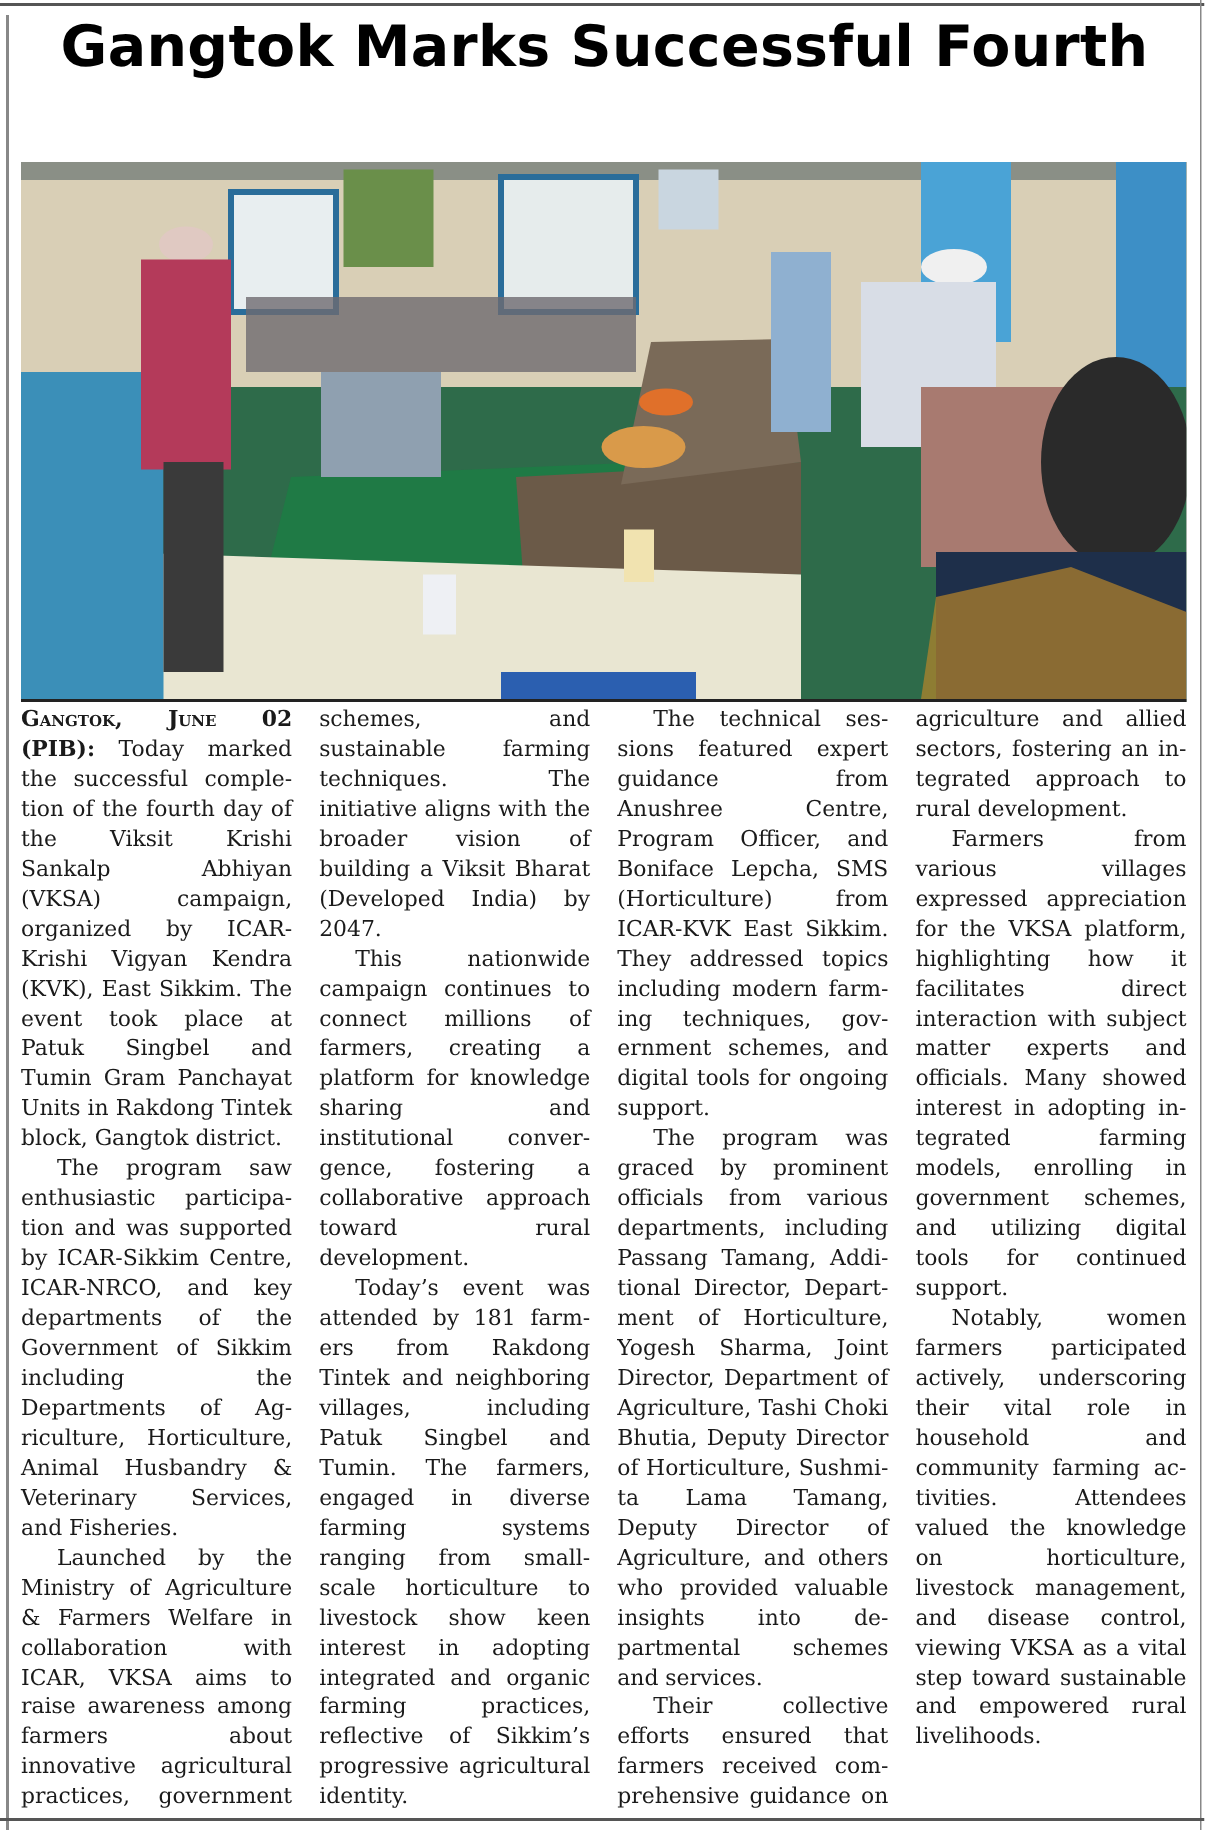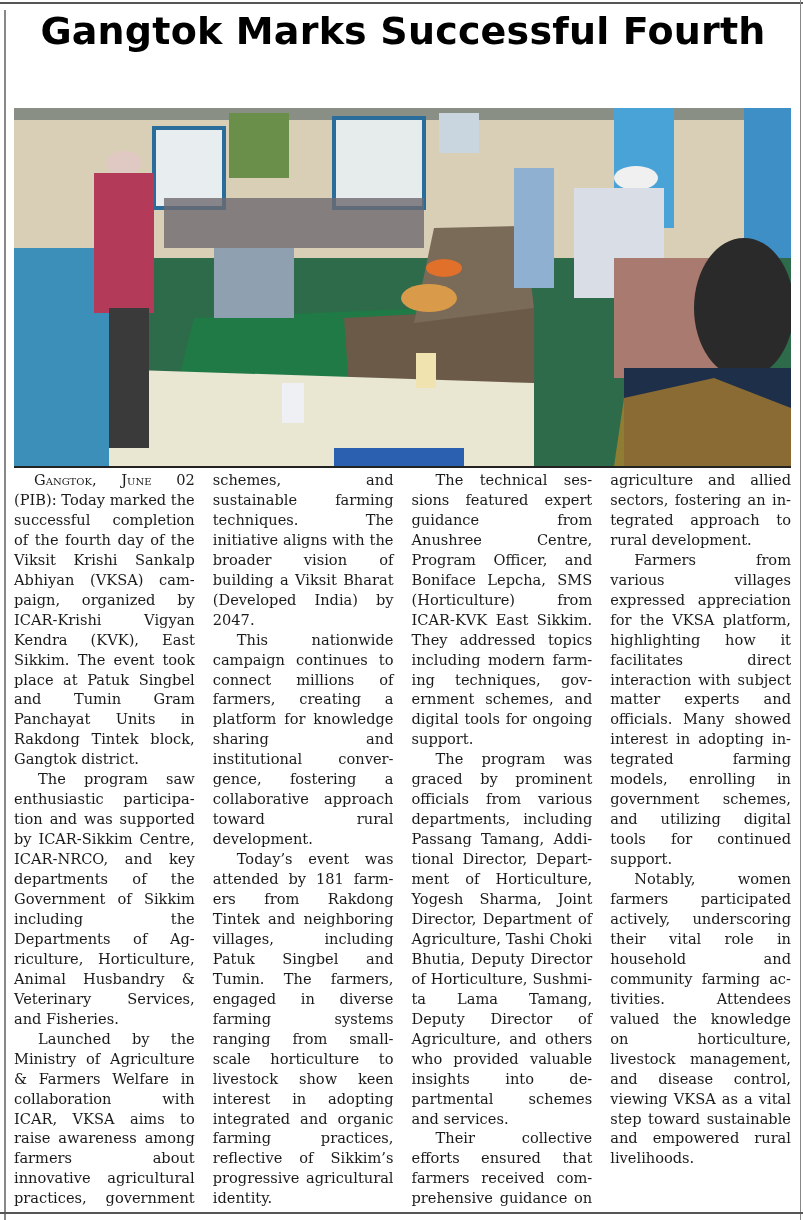--- a/index.html
+++ b/index.html
@@ -7,21 +7,21 @@
   .frame-top { position: absolute; left: 0; top: 2px; width: 803px; height: 2px; background: #555; }
   .frame-left { position: absolute; left: 4px; top: 10px; width: 2px; height: 1220px; background: #888; }
   .frame-right { position: absolute; right: 2px; top: 0; width: 1px; height: 1220px; background: #888; }
   .frame-bottom { position: absolute; left: 0; top: 1212px; width: 803px; height: 2px; background: #555; }
   .headline { position: absolute; left: 8px; top: 8px; width: 790px; text-align: center; font-family: "DejaVu Sans", sans-serif; font-weight: bold; font-size: 38px; line-height: 46px; color: #000000; letter-spacing: 0.2px; }
   .photo { position: absolute; left: 14px; top: 108px; width: 777px; height: 358px; overflow: hidden; background: #6c7a6a; border-bottom: 2px solid #222; }
   .photo svg { width: 100%; height: 100%; display: block; }
   .columns { position: absolute; left: 14px; top: 470px; width: 777px; height: 740px; column-count: 4; column-gap: 18px; column-fill: auto; font-size: 14.6px; line-height: 19.95px; text-align: justify; hyphens: manual; }
   .columns p { margin: 0; text-indent: 24px; }
   .columns p.first { text-indent: 0; }
-  .dateline { font-weight: normal; font-variant: small-caps; margin-left: 20px; }
+  .dateline { font-weight: bold; font-variant: small-caps; }
 </style>
 </head>
 <body>
 
 <div class="frame-top"></div>
 <div class="frame-left"></div>
 <div class="frame-right"></div>
 <div class="frame-bottom"></div>
 
 <h1 class="headline" style="margin:0;">

